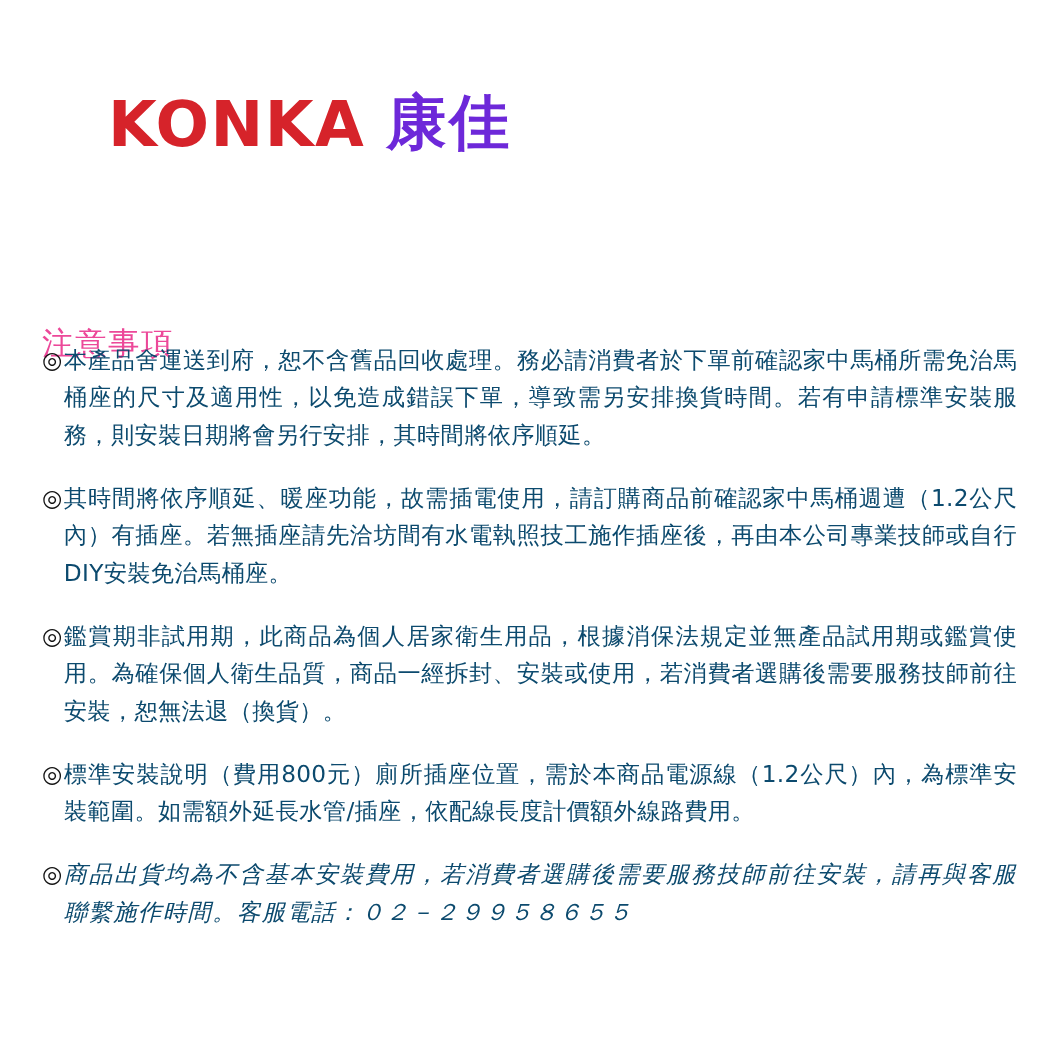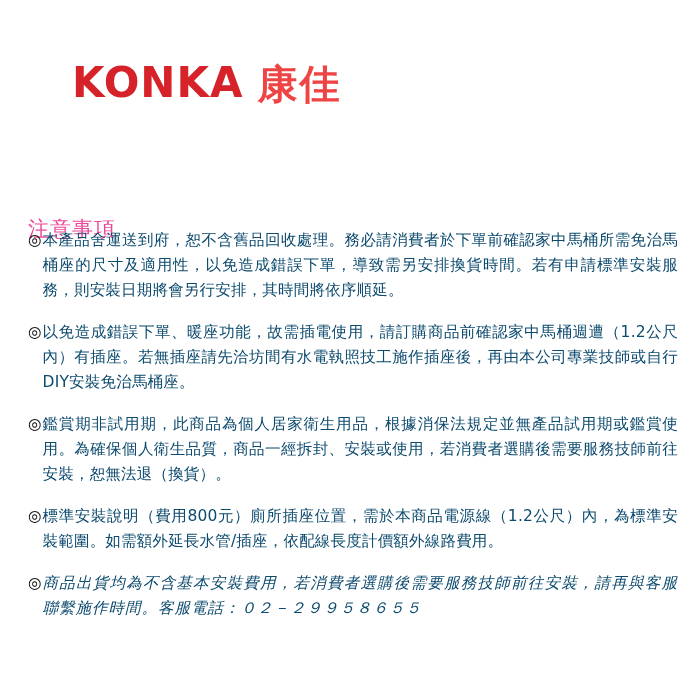--- a/index.html
+++ b/index.html
@@ -18,37 +18,37 @@
     position: relative;
     width: 700px;
     height: 700px;
     box-sizing: border-box;
   }
   .brand {
     position: absolute;
     left: 72px;
     top: 62px;
     display: flex;
-    align-items: flex-end;
+    align-items: flex-start;
     gap: 14px;
   }
   .brand-latin {
     font-family: "DejaVu Sans", "Liberation Sans", sans-serif;
     font-weight: bold;
     font-size: 42px;
     letter-spacing: 1px;
     color: #d6232a;
     line-height: 1;
   }
   .brand-cjk {
     font-family: "DejaVu Sans", "Liberation Sans", sans-serif;
     font-weight: bold;
     font-size: 40px;
     letter-spacing: 2px;
-    color: #ef4444;
+    color: #6d28d9;
     line-height: 1;
   }
   .notice-title {
     position: absolute;
     left: 28px;
     top: 180px;
     font-size: 21px;
     font-weight: normal;
     letter-spacing: 1px;
     color: #ec4899;
@@ -99,21 +99,21 @@
 
   <div class="notice-list">
 
     <div class="notice-item">
       <span class="bullet">◎</span>
       <span class="item-text">本產品舍運送到府，恕不含舊品回收處理。務必請消費者於下單前確認家中馬桶所需免治馬桶座的尺寸及適用性，以免造成錯誤下單，導致需另安排換貨時間。若有申請標準安裝服務，則安裝日期將會另行安排，其時間將依序順延。</span>
     </div>
 
     <div class="notice-item">
       <span class="bullet">◎</span>
-      <span class="item-text">以免造成錯誤下單、暖座功能，故需插電使用，請訂購商品前確認家中馬桶週遭（1.2公尺內）有插座。若無插座請先洽坊間有水電執照技工施作插座後，再由本公司專業技師或自行DIY安裝免治馬桶座。</span>
+      <span class="item-text">其時間將依序順延、暖座功能，故需插電使用，請訂購商品前確認家中馬桶週遭（1.2公尺內）有插座。若無插座請先洽坊間有水電執照技工施作插座後，再由本公司專業技師或自行DIY安裝免治馬桶座。</span>
     </div>
 
     <div class="notice-item">
       <span class="bullet">◎</span>
       <span class="item-text">鑑賞期非試用期，此商品為個人居家衛生用品，根據消保法規定並無產品試用期或鑑賞使用。為確保個人衛生品質，商品一經拆封、安裝或使用，若消費者選購後需要服務技師前往安裝，恕無法退（換貨）。</span>
     </div>
 
     <div class="notice-item">
       <span class="bullet">◎</span>
       <span class="item-text">標準安裝說明（費用800元）廁所插座位置，需於本商品電源線（1.2公尺）內，為標準安裝範圍。如需額外延長水管/插座，依配線長度計價額外線路費用。</span>

